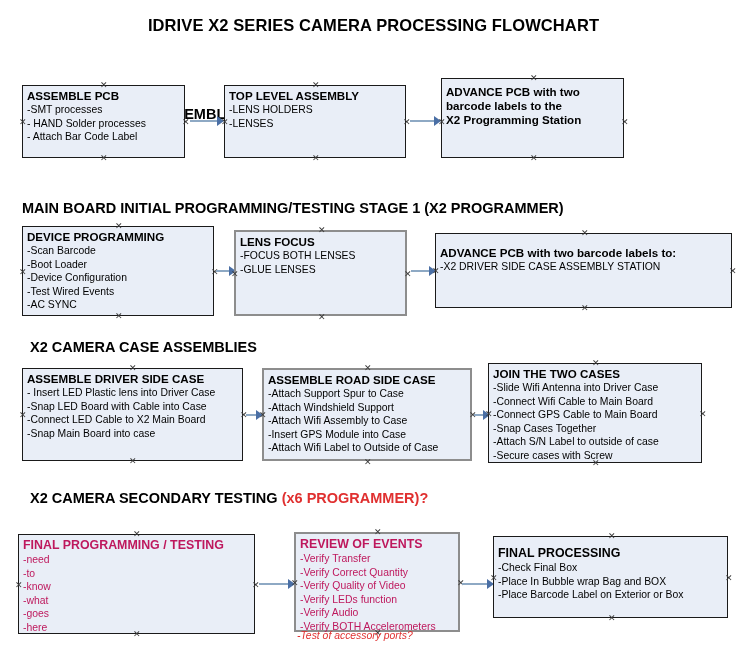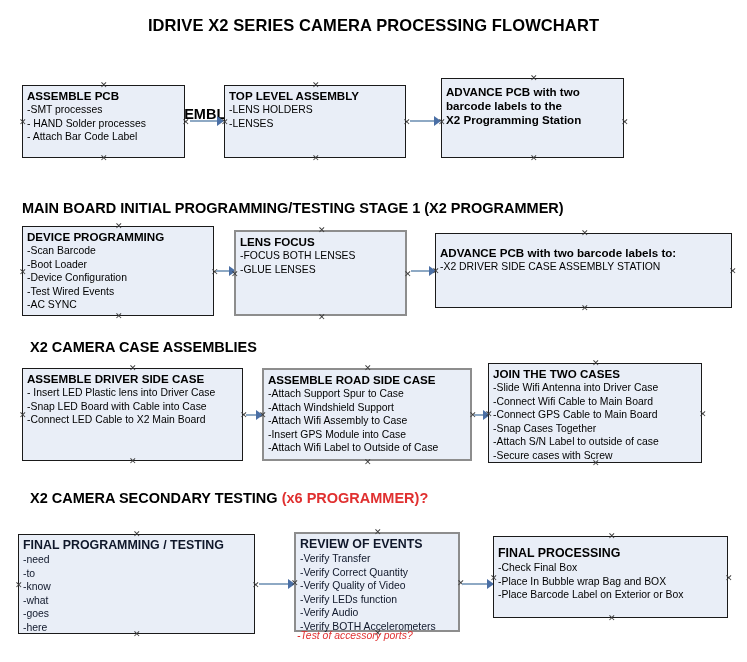--- a/index.html
+++ b/index.html
@@ -57,21 +57,21 @@
     white-space: nowrap;
   }
   .fbox .bline {
     font-size: 10.4px;
     line-height: 1.30;
     white-space: nowrap;
   }
   .fbox .inner {
     padding: 3px 0 0 4px;
   }
-  .fbox.red .btitle, .fbox.red .bline { color: #0f172a; }
+  .fbox.red .btitle, .fbox.red .bline { color: #be185d; }
 
   
   .handle {
     position: absolute;
     font-size: 9px;
     line-height: 9px;
     color: #3b3b3b;
     font-family: "DejaVu Sans", sans-serif;
     pointer-events: none;
   }
@@ -202,20 +202,21 @@
 <div class="section-header" style="left:30px; top:339px;">
   <span>X2 CAMERA CASE ASSEMBLIES</span>
 </div>
 
 <div class="fbox thin" style="left:22px; top:368px; width:221px; height:93px;">
   <div class="inner">
     <div class="btitle">ASSEMBLE DRIVER SIDE CASE</div>
     <div class="bline">- Insert LED Plastic lens into Driver Case</div>
     <div class="bline">-Snap LED Board with Cable into Case</div>
     <div class="bline">-Connect LED Cable to X2 Main Board</div>
+    <div class="bline">-Snap Main Board into case</div>
   </div>
   <span class="handle" style="left:-4px; top:42px;">✕</span>
   <span class="handle" style="left:106px; top:-5px;">✕</span>
   <span class="handle" style="left:106px; top:88px;">✕</span>
   <span class="handle" style="left:217px; top:42px;">✕</span>
 </div>
 
 <div class="conn" style="left:246px; top:414px; width:12px;"></div>
 <div class="conn-head" style="left:256px; top:410px;"></div>
 

